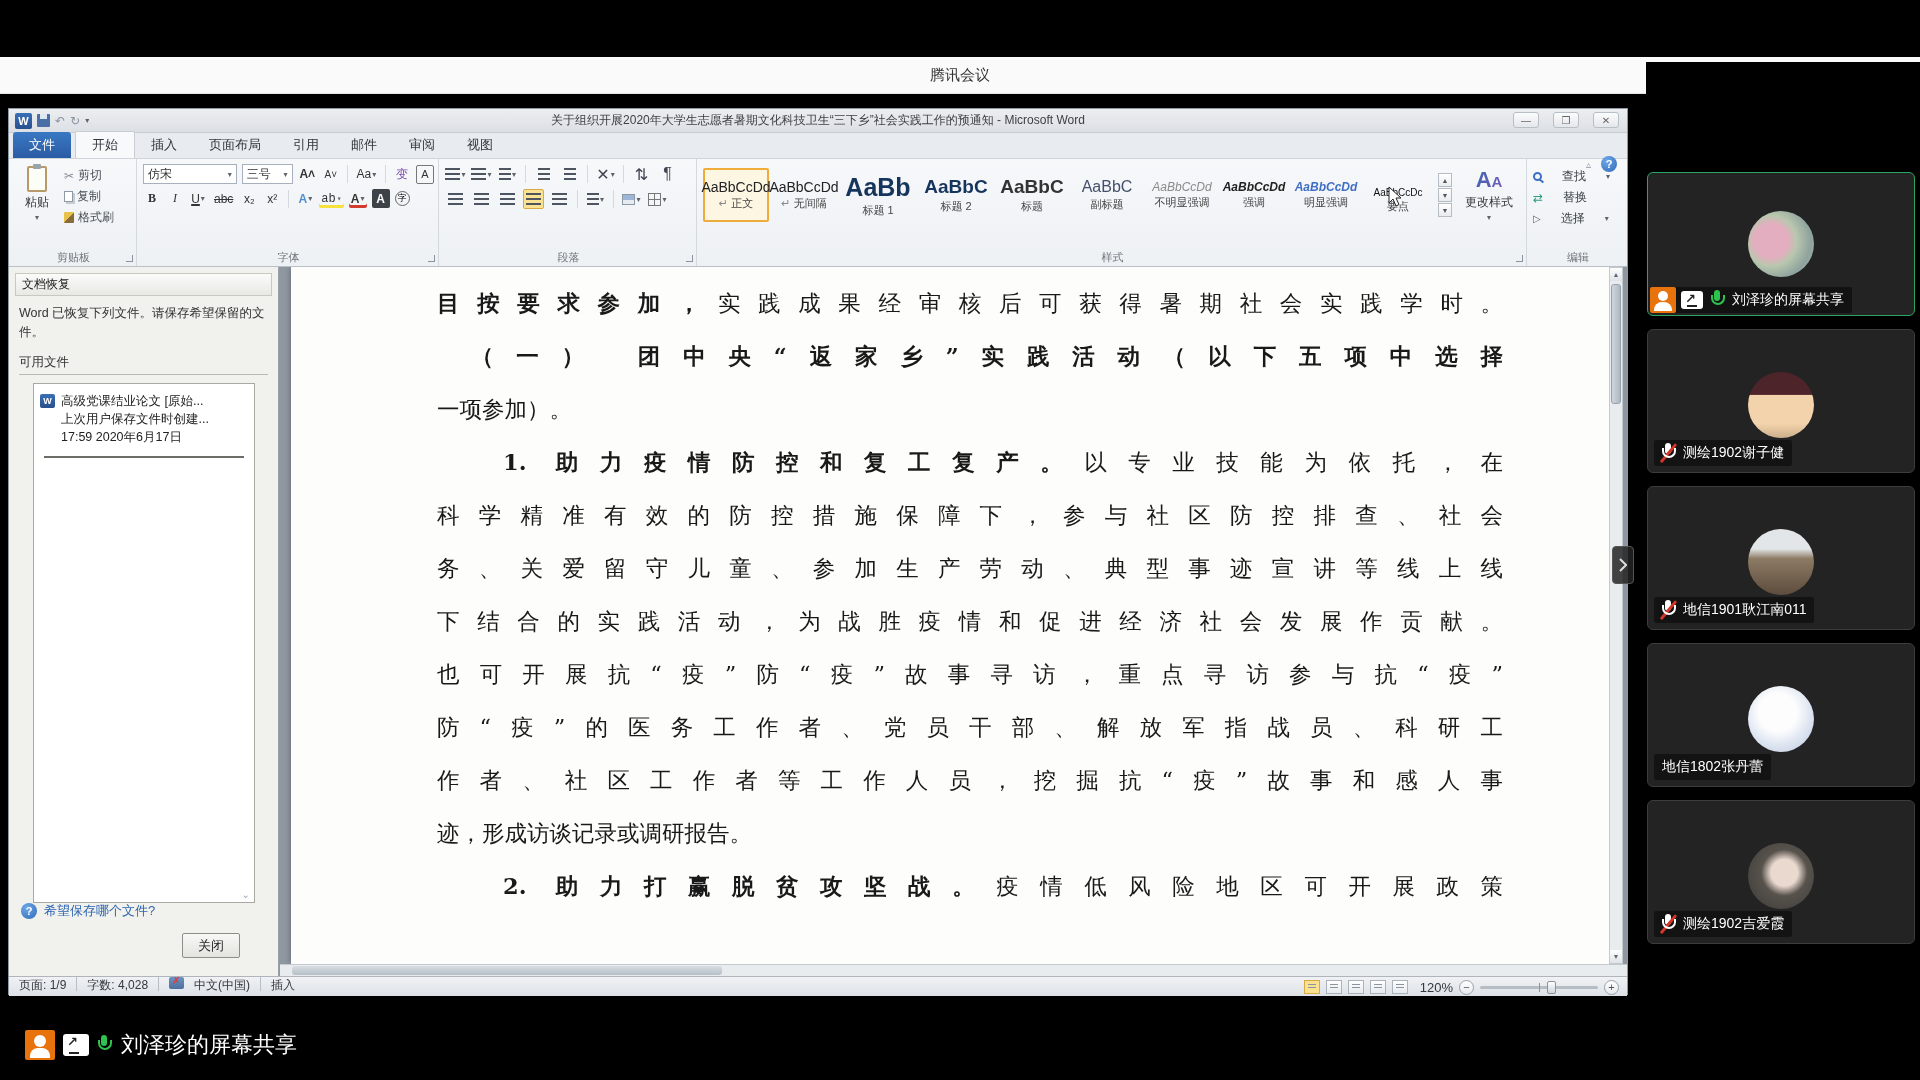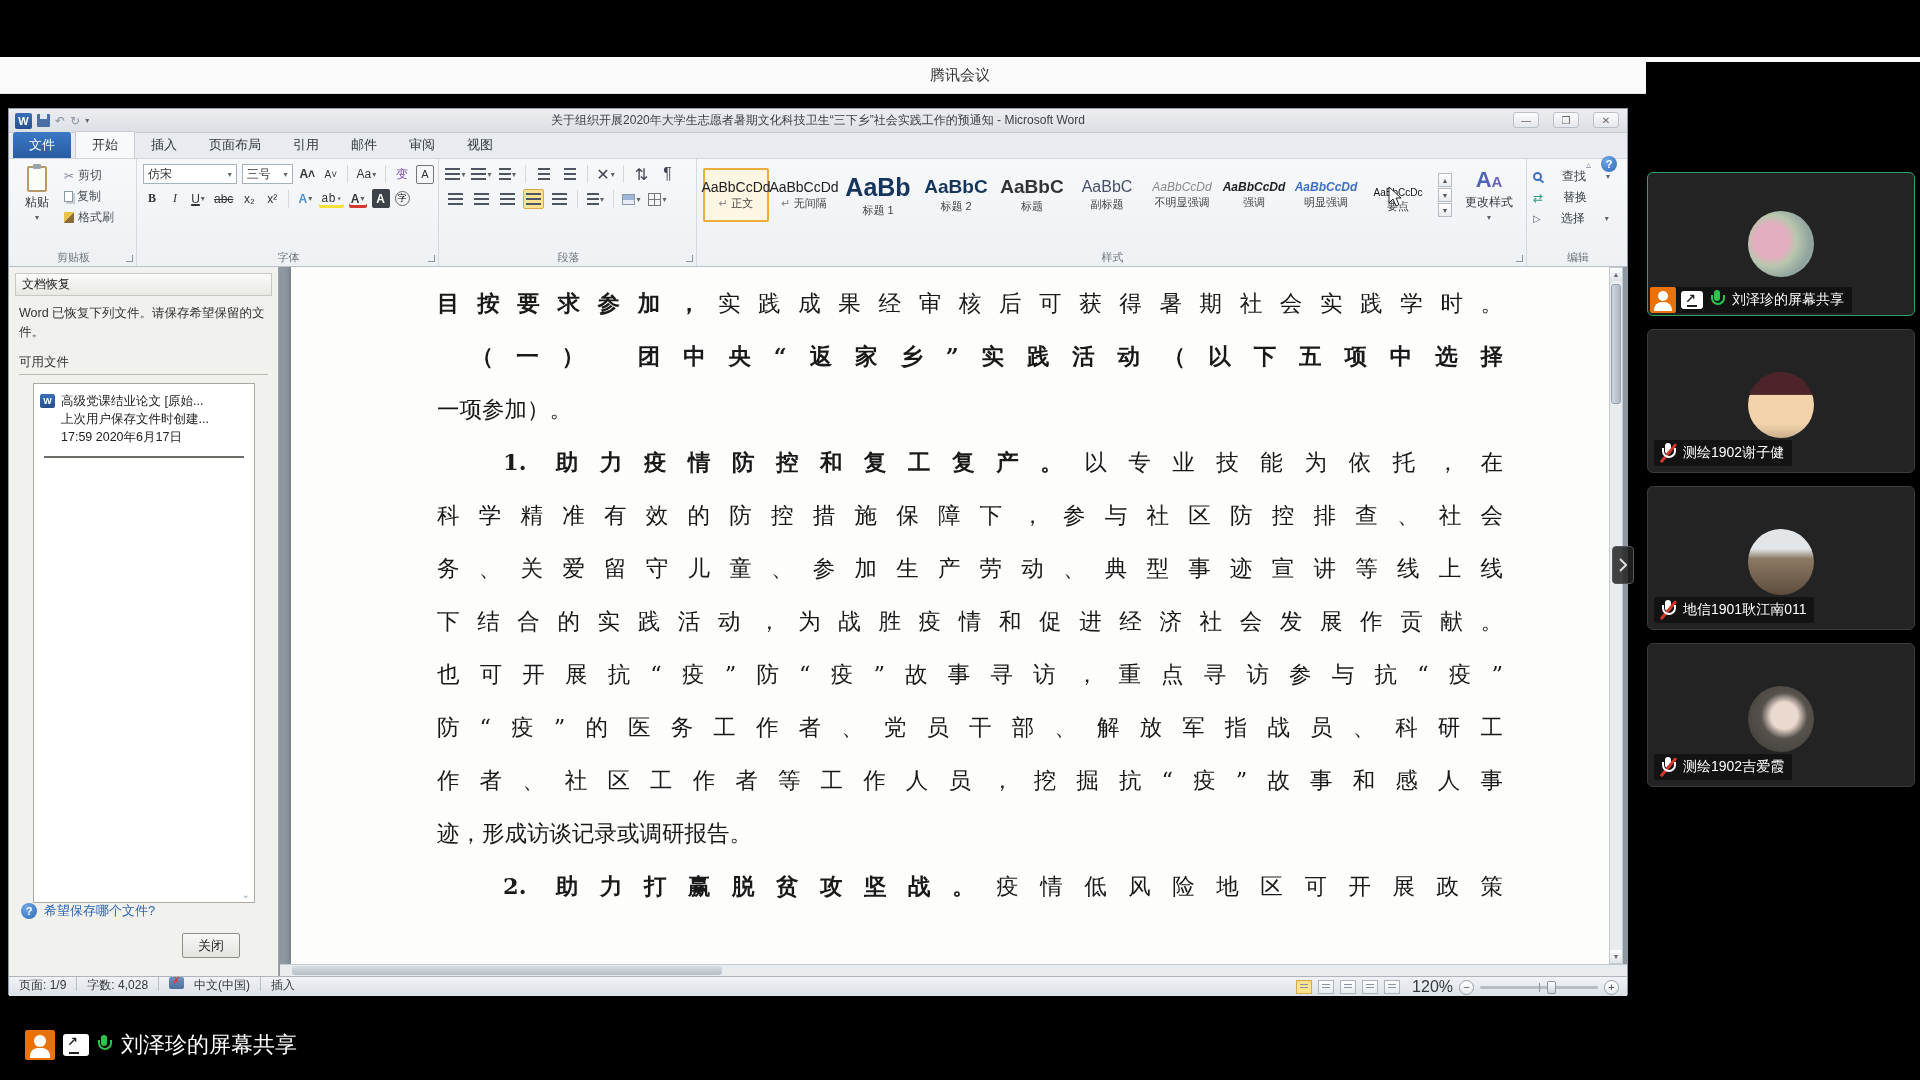--- a/index.html
+++ b/index.html
@@ -129,21 +129,21 @@
 
   
   .status{position:relative;height:20px;background:linear-gradient(#f0f2f5,#dde1e6);border-top:1px solid #aeb5bd;display:flex;align-items:flex-start;font-size:12px;color:#33383e;padding-left:10px;gap:10px;}
   .s-sep{width:1px;height:14px;background:#b8bec6;}
   .spell{position:relative;width:15px;height:12px;background:linear-gradient(#6f93c0,#4c6f9f);border-radius:2px;}
   .spell::after{content:"✗";position:absolute;left:3px;top:-2px;color:#e33;font-size:10px;font-weight:bold;}
   .s-right{position:absolute;right:8px;top:0;height:20px;display:flex;align-items:center;gap:6px;}
   .vb{width:16px;height:14px;border:1px solid #aab2bb;background:linear-gradient(#fff,#e6eaee);position:relative;}
   .vb.sel{background:#fbe290;border-color:#d9a948;}
   .vb::after{content:"";position:absolute;left:3px;top:3px;right:3px;bottom:3px;background:repeating-linear-gradient(to bottom,#8a93a0 0 1px,transparent 1px 3px);}
-  .zoomlbl{font-size:16px;color:#33383e;margin-left:6px;}
+  .zoomlbl{font-size:13px;color:#33383e;margin-left:6px;}
   .zbtn{width:15px;height:15px;border-radius:50%;border:1px solid #98a1ab;background:linear-gradient(#fff,#e6eaee);color:#555;font-size:11px;line-height:12px;text-align:center;}
   .ztrack{position:relative;width:118px;height:3px;background:#b6bdc5;border-radius:2px;}
   .ztrack .notch{position:absolute;left:50%;top:-3px;width:1px;height:9px;background:#8a93a0;}
   .ztrack .thumb{position:absolute;left:57%;top:-5px;width:9px;height:13px;background:linear-gradient(#fdfdfd,#cfd6dd);border:1px solid #8a93a0;border-radius:2px;}
 
   
   .cursor{position:absolute;left:1388px;top:186px;z-index:40;}
 
   
   .edge-chev{position:absolute;left:1612px;top:546px;width:22px;height:38px;background:rgba(35,35,35,.85);border:1px solid #555;border-radius:4px;display:flex;align-items:center;justify-content:center;z-index:30;}
@@ -554,20 +554,26 @@
     <div class="tile">
       <span class="avatar av3"></span>
       <div class="tlabel">
         <span class="mic">
             <i class="slash"></i>
           </span>
         <span class="tname">地信1901耿江南011</span>
       </div>
     </div>
 
+    <div class="tile">
+      <span class="avatar av4"></span>
+      <div class="tlabel">
+        <span class="tname">地信1802张丹蕾</span>
+      </div>
+    </div>
 
     <div class="tile">
       <span class="avatar av5"></span>
       <div class="tlabel">
         <span class="mic">
             <i class="slash"></i>
           </span>
         <span class="tname">测绘1902吉爱霞</span>
       </div>
     </div>

